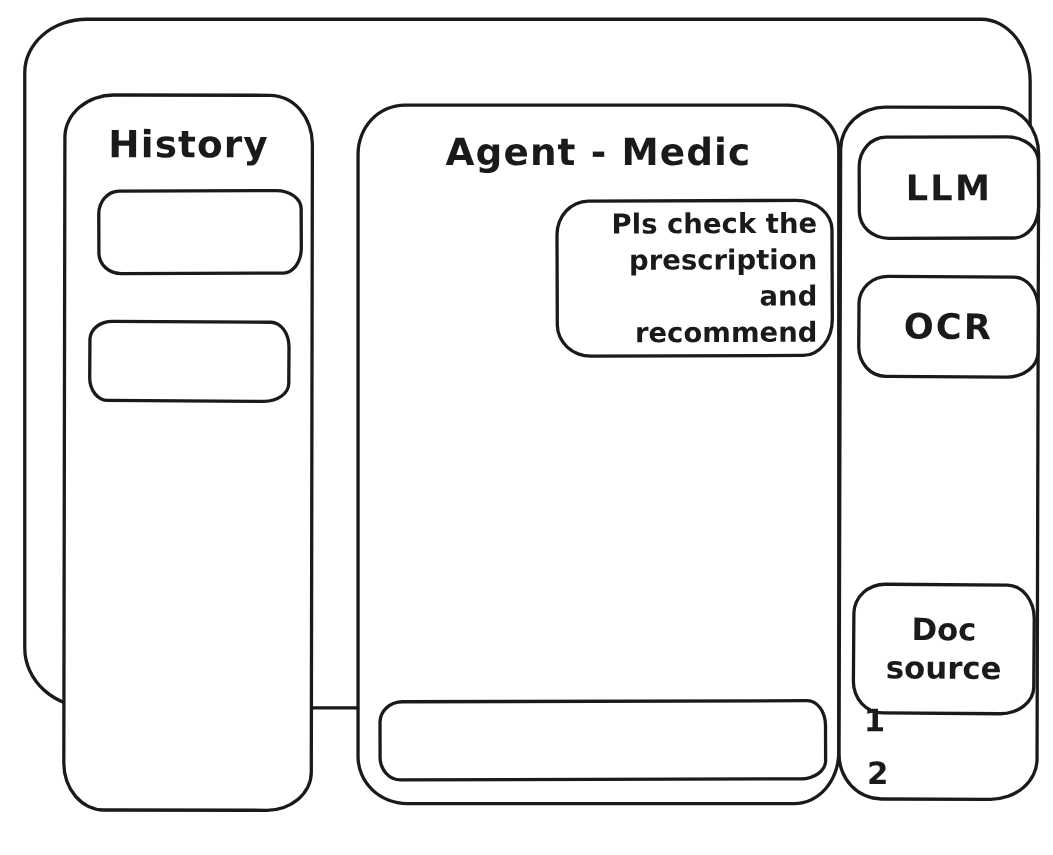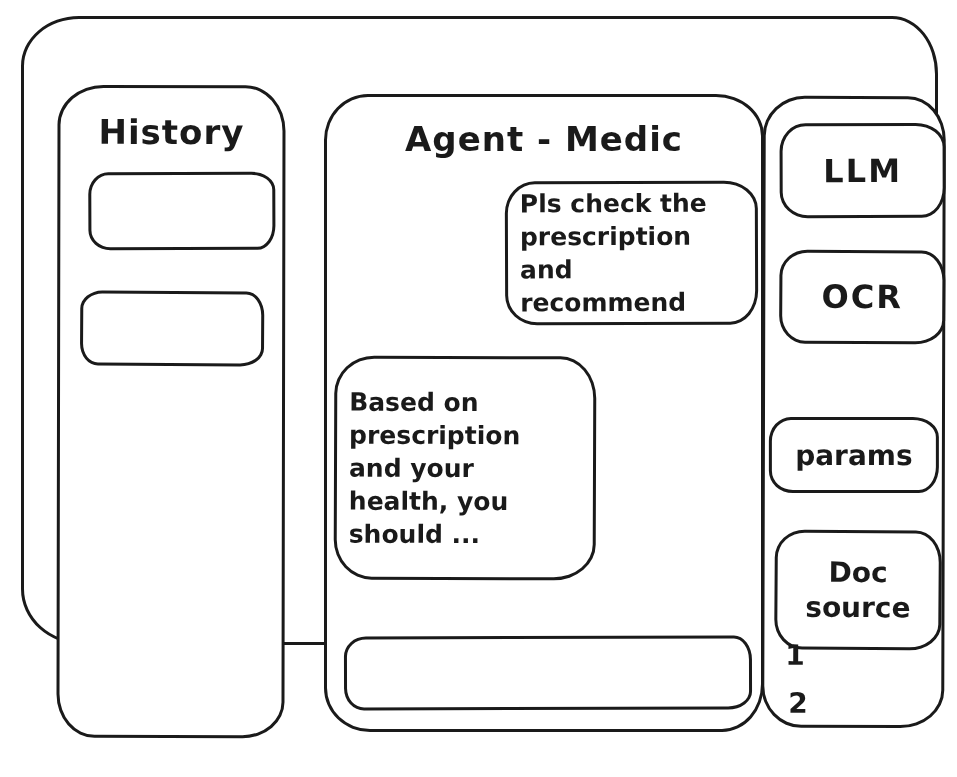--- a/index.html
+++ b/index.html
@@ -54,21 +54,21 @@
     border-radius:44px 48px 42px 46px / 46px 42px 48px 44px;
     margin-left:25px;
   }
   .chat-title{
     position:absolute;left:0;top:22px;width:100%;
     text-align:center;font-size:34px;font-weight:bold;letter-spacing:1px;
   }
   .bubble{
     position:absolute;border:3px solid var(--ink);background:var(--bg);
     display:flex;align-items:center;justify-content:center;
-    text-align:left;font-weight:bold;font-size:25px;line-height:1.32;
+    text-align:right;font-weight:bold;font-size:25px;line-height:1.32;
     padding:8px 12px;
   }
   .bubble.user{
     left:178px;top:84px;width:253px;height:144px;
     border-radius:30px 34px 28px 32px / 32px 28px 34px 30px;
     transform:rotate(-0.2deg);
   }
   .bubble.agent{
     left:7px;top:259px;width:262px;height:224px;
     border-radius:40px 36px 42px 38px / 38px 42px 36px 40px;
@@ -128,27 +128,25 @@
 
     <aside class="sk panel-history">
       <div class="history-title">History</div>
       <div class="history-item one"></div>
       <div class="history-item two"></div>
     </aside>
 
     <main class="sk panel-chat">
       <div class="chat-title">Agent - Medic</div>
       <div class="bubble user">Pls check the prescription and recommend</div>
-      <div class="bubble agent">Based on prescription and your health, you should ...</div>
       <input class="chat-input" type="text" value="" style="">
     </main>
 
     <aside class="sk panel-tools">
       <button class="tool-btn llm">LLM</button>
       <button class="tool-btn ocr">OCR</button>
-      <button class="tool-btn params">params</button>
       <button class="tool-btn docsource">Doc source</button>
       <span class="doc-num n1">1</span>
       <span class="doc-num n2">2</span>
     </aside>
 
   </div>
 </div>
 
 </body></html>

